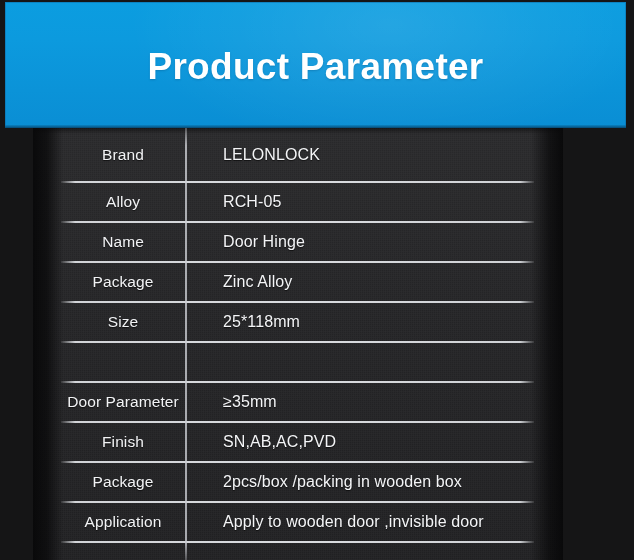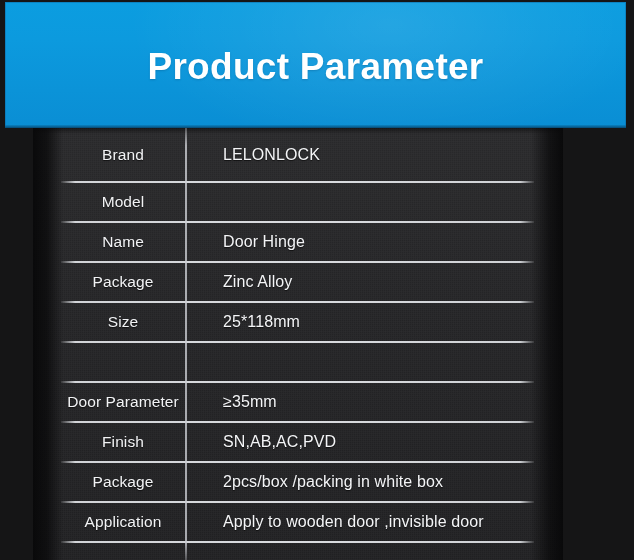--- a/index.html
+++ b/index.html
@@ -172,21 +172,22 @@
 
     <div class="rows">
 
       <div class="row">
         <div class="cell-label">Brand</div>
         <div class="cell-value">LELONLOCK</div>
         <div class="row-divider"></div>
       </div>
 
       <div class="row">
-        <div class="cell-label">Model</div>
+        <div class="cell-label">Alloy</div>
+        <div class="cell-value">RCH-05</div>
         <div class="row-divider"></div>
       </div>
 
       <div class="row">
         <div class="cell-label">Name</div>
         <div class="cell-value">Door Hinge</div>
         <div class="row-divider"></div>
       </div>
 
       <div class="row">
@@ -212,21 +213,21 @@
       </div>
 
       <div class="row">
         <div class="cell-label">Finish</div>
         <div class="cell-value">SN,AB,AC,PVD</div>
         <div class="row-divider"></div>
       </div>
 
       <div class="row">
         <div class="cell-label">Package</div>
-        <div class="cell-value">2pcs/box /packing in white box</div>
+        <div class="cell-value">2pcs/box /packing in wooden box</div>
         <div class="row-divider"></div>
       </div>
 
       <div class="row">
         <div class="cell-label">Application</div>
         <div class="cell-value">Apply to wooden door ,invisible door</div>
         <div class="row-divider"></div>
       </div>
 
       <div class="row row-partial"></div>

